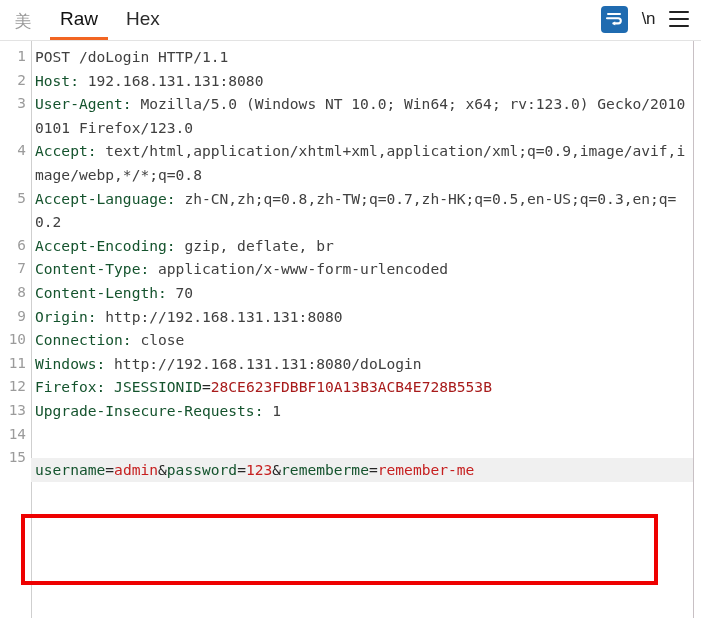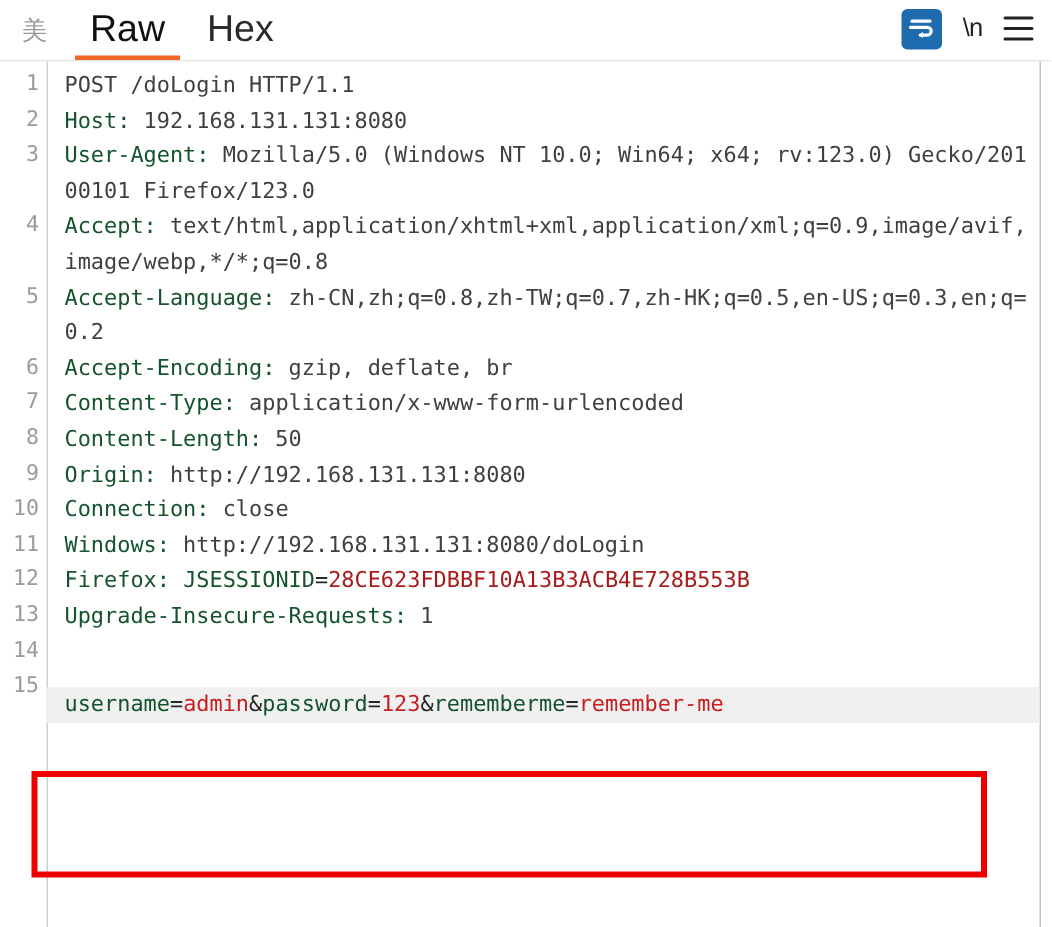--- a/index.html
+++ b/index.html
@@ -39,21 +39,21 @@
     color: #9a9a9a;
     font-family: "DejaVu Sans", sans-serif;
     line-height: 38px;
     user-select: none;
   }
   .tab {
     position: relative;
     padding: 0 14px;
     height: 38px;
     line-height: 34px;
-    font-size: 25px;
+    font-size: 19px;
     color: #2b2b2b;
     font-family: "Liberation Sans", sans-serif;
     cursor: default;
     white-space: nowrap;
   }
   .tab.active { color: #111111; }
   .tab.active::after {
     content: "";
     position: absolute;
     left: 4px; right: 4px;
@@ -138,21 +138,21 @@
     width: 31px;
     text-align: right;
     padding-right: 5px;
     color: #9b9b9b;
     font-size: 14.4px;
     font-family: "DejaVu Sans Mono", monospace;
     user-select: none;
   }
   .linetext {
     flex: 1 1 auto;
-    padding-left: 12px;
+    padding-left: 4px;
     white-space: pre-wrap;
     word-break: break-all;
     color: #3d3d3d;
   }
   .row.hl .linetext {
     background: #f0f0f0;
     margin-top: 12px;
   }
   .k  { color: #14532d; }          
   .v  { color: #404040; }          
@@ -232,21 +232,21 @@
         <div class="row">
           <div class="lineno">6</div>
           <div class="linetext"><span class="k">Accept-Encoding:</span><span class="v"> gzip, deflate, br</span></div>
         </div>
         <div class="row">
           <div class="lineno">7</div>
           <div class="linetext"><span class="k">Content-Type:</span><span class="v"> application/x-www-form-urlencoded</span></div>
         </div>
         <div class="row">
           <div class="lineno">8</div>
-          <div class="linetext"><span class="k">Content-Length:</span><span class="v"> 50</span></div>
+          <div class="linetext"><span class="k">Content-Length:</span><span class="v"> 70</span></div>
         </div>
         <div class="row">
           <div class="lineno">9</div>
           <div class="linetext"><span class="k">Origin:</span><span class="v"> http://192.168.131.131:8080</span></div>
         </div>
         <div class="row">
           <div class="lineno">10</div>
           <div class="linetext"><span class="k">Connection:</span><span class="v"> close</span></div>
         </div>
         <div class="row">

